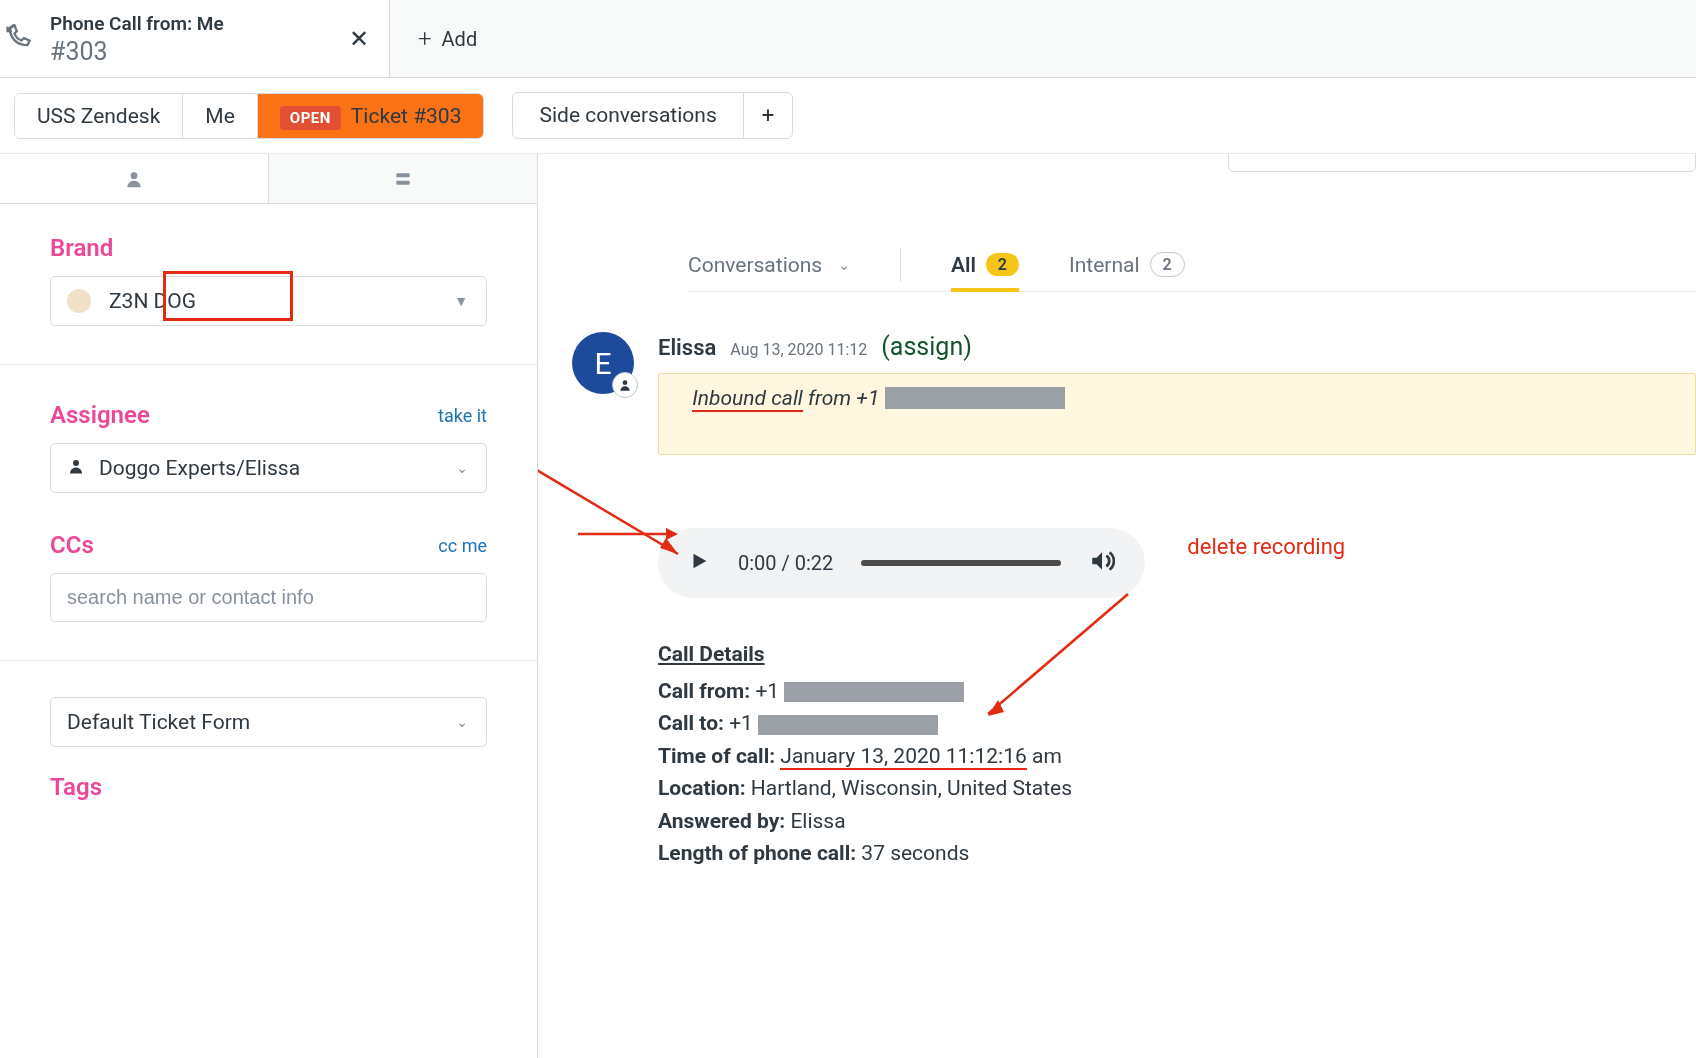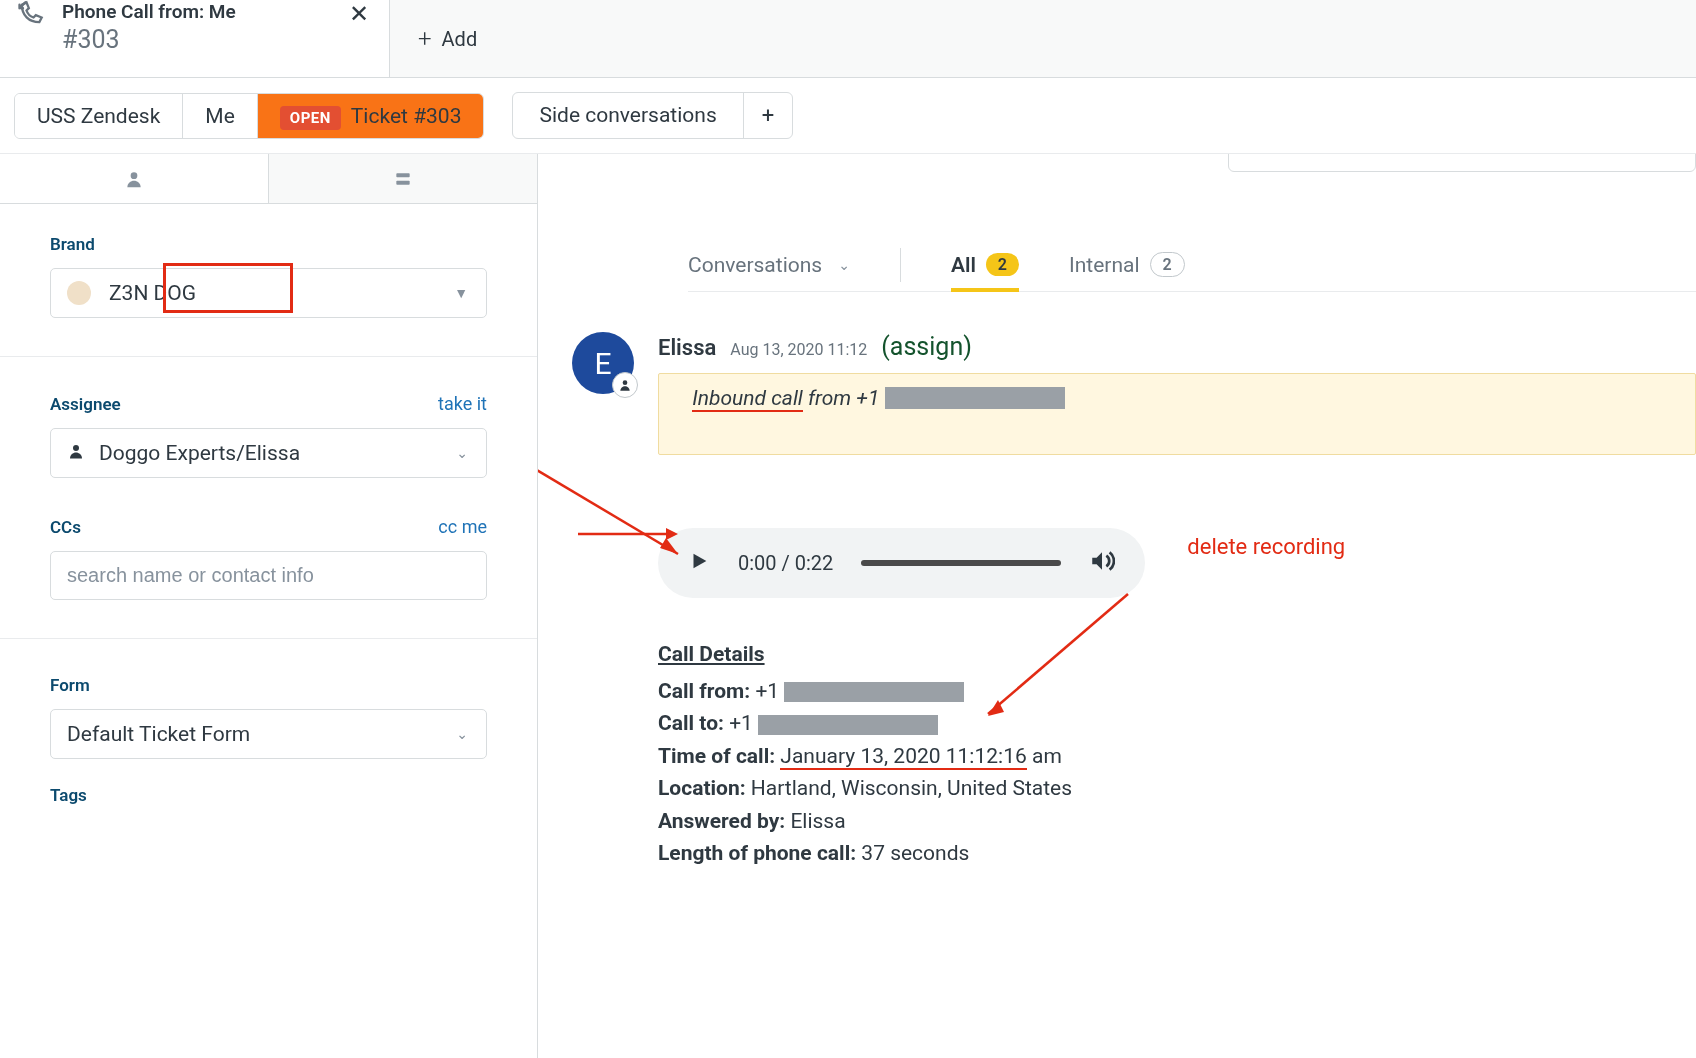--- a/index.html
+++ b/index.html
@@ -11,22 +11,22 @@
     }
     .top-bar {
       display: flex;
       align-items: center;
       border-bottom: 1px solid #d8dcde;
       height: 78px;
       background: #f8f9f9;
     }
     .tab {
       display: flex;
-      align-items: flex-start;
-      padding: 0 16px;
+      align-items: center;
+      padding: 0 4px;
       height: 100%;
       background: #fff;
       border-right: 1px solid #d8dcde;
       min-width: 390px;
       position: relative;
     }
     .tab .phone-icon {
       margin-right: 18px;
       color: #68737d;
     }
@@ -129,21 +129,21 @@
     .sidebar-tab.active { background: #f8f9f9; }
     .sidebar-tab svg { width: 20px; height: 20px; }
     .sidebar-content { padding: 30px 50px 20px 50px; }
     .section { margin-bottom: 38px; }
     .section-header {
       display: flex;
       justify-content: space-between;
       align-items: center;
       margin-bottom: 14px;
     }
-    .section-label { font-weight: 600; font-size: 17px; color: #0c4a6e; }
+    .section-label { font-weight: 600; font-size: 24px; color: #ec4899; }
     .link-blue { color: #1f73b7; font-size: 18px; cursor: pointer; }
     .select-box {
       border: 1px solid #d8dcde;
       border-radius: 5px;
       display: flex;
       align-items: center;
       padding: 12px 16px;
       position: relative;
       background: #fff;
     }
@@ -440,23 +440,20 @@
         <div class="section-header">
           <span class="section-label">CCs</span>
           <span class="link-blue">cc me</span>
         </div>
         <input class="input-box" placeholder="search name or contact info" style="">
       </div>
 
       <div class="divider"></div>
 
       <div class="section" style="margin-bottom:26px;">
-        <div class="section-header">
-          <span class="section-label">Form</span>
-        </div>
         <div class="select-box">
           <span class="value">Default Ticket Form</span>
           <span class="caret">⌄</span>
         </div>
       </div>
 
       <div class="section" style="margin-bottom:0;">
         <div class="section-header" style="margin-bottom:0;">
           <span class="section-label">Tags</span>
         </div>

